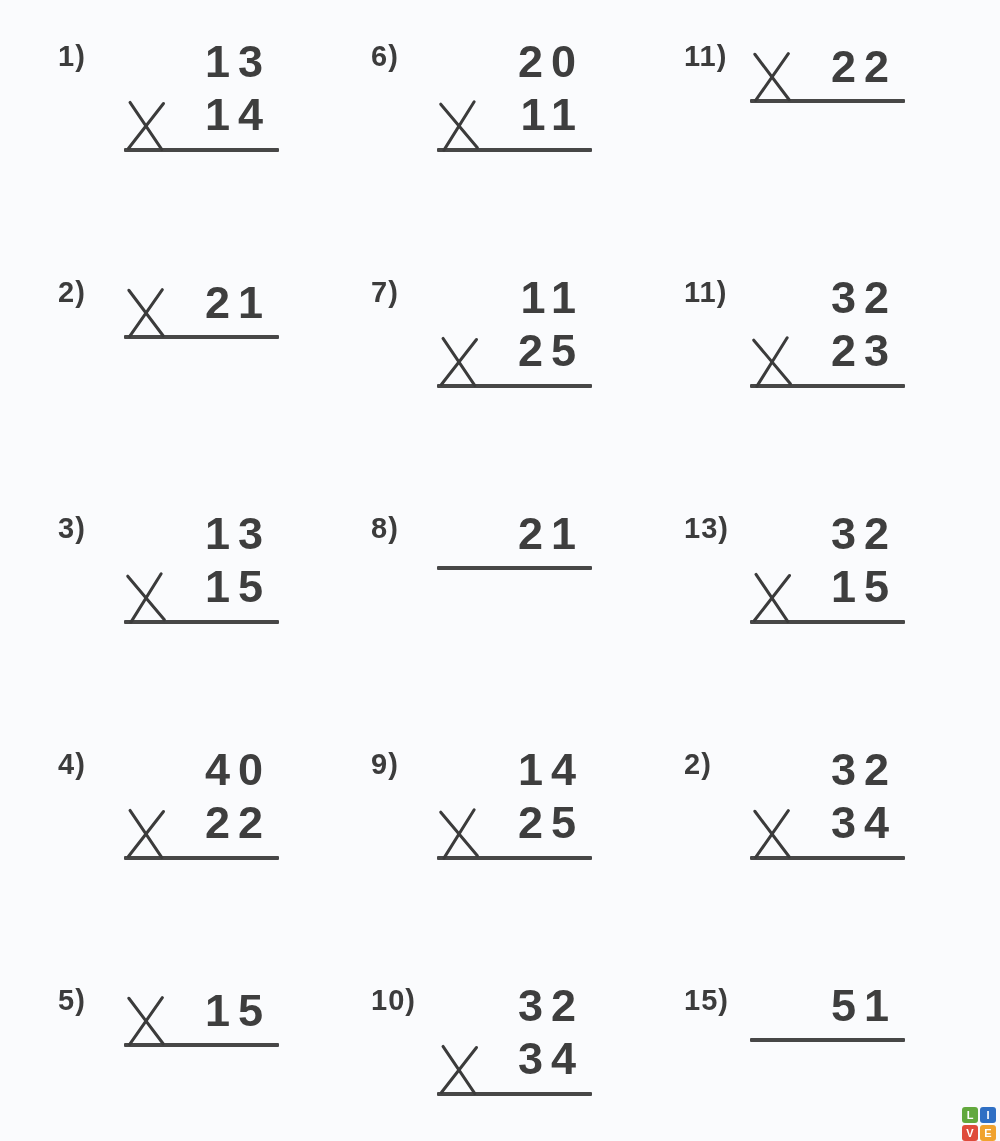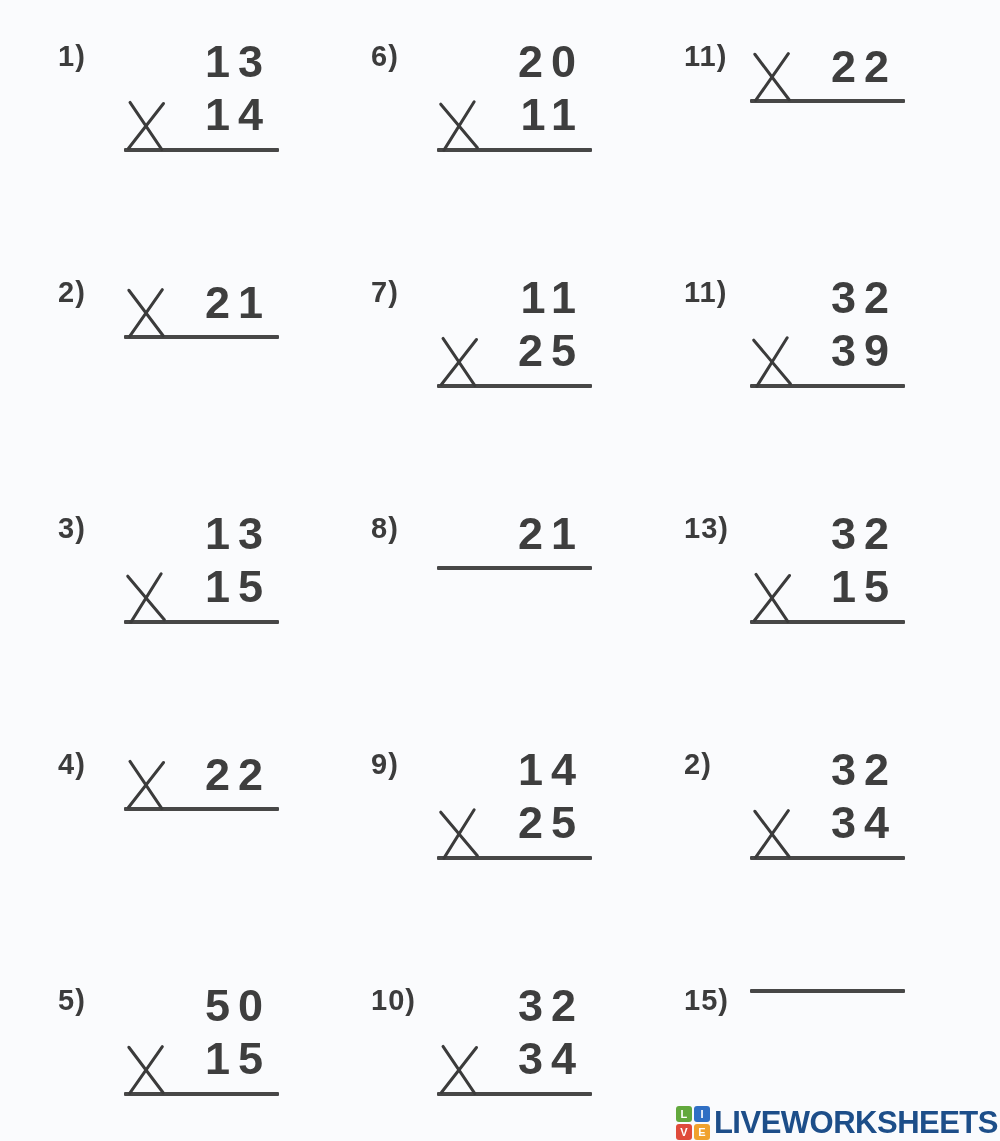--- a/index.html
+++ b/index.html
@@ -139,32 +139,32 @@
           <span class="xsign"></span>
           <span class="bot-num">15</span>
         </div>
         <div class="rule"></div>
       </div>
     </div>
 
     <div class="cell">
       <div class="plabel">4)</div>
       <div class="stack">
+        <div class="top-num">40</div>
         <div class="brow">
           <span class="xsign"></span>
           <span class="bot-num">22</span>
         </div>
         <div class="rule"></div>
       </div>
     </div>
 
     <div class="cell">
       <div class="plabel">5)</div>
       <div class="stack">
-        <div class="top-num">50</div>
         <div class="brow">
           <span class="xsign"></span>
           <span class="bot-num">15</span>
         </div>
         <div class="rule"></div>
       </div>
     </div>
 
     <div class="cell">
       <div class="plabel">6)</div>
@@ -232,21 +232,21 @@
         <div class="rule"></div>
       </div>
     </div>
 
     <div class="cell">
       <div class="plabel">11)</div>
       <div class="stack">
         <div class="top-num">32</div>
         <div class="brow">
           <span class="xsign"></span>
-          <span class="bot-num">39</span>
+          <span class="bot-num">23</span>
         </div>
         <div class="rule"></div>
       </div>
     </div>
 
     <div class="cell">
       <div class="plabel">13)</div>
       <div class="stack">
         <div class="top-num">32</div>
         <div class="brow">
@@ -265,28 +265,28 @@
           <span class="xsign"></span>
           <span class="bot-num">34</span>
         </div>
         <div class="rule"></div>
       </div>
     </div>
 
     <div class="cell">
       <div class="plabel">15)</div>
       <div class="stack">
+        <div class="top-num">51</div>
         <div class="rule"></div>
       </div>
     </div>
 
   </div>
 
   <div class="footer">
     <div class="logo-grid">
       <span class="sq" style="background: rgb(98, 168, 61);">L</span>
       <span class="sq" style="background: rgb(47, 111, 196);">I</span>
       <span class="sq" style="background: rgb(223, 75, 59);">V</span>
       <span class="sq" style="background: rgb(240, 162, 46);">E</span>
     </div>
-    <span class="brand">LIVEWORKSHEETS</span>
   </div>
 </div>
 
 </body></html>

